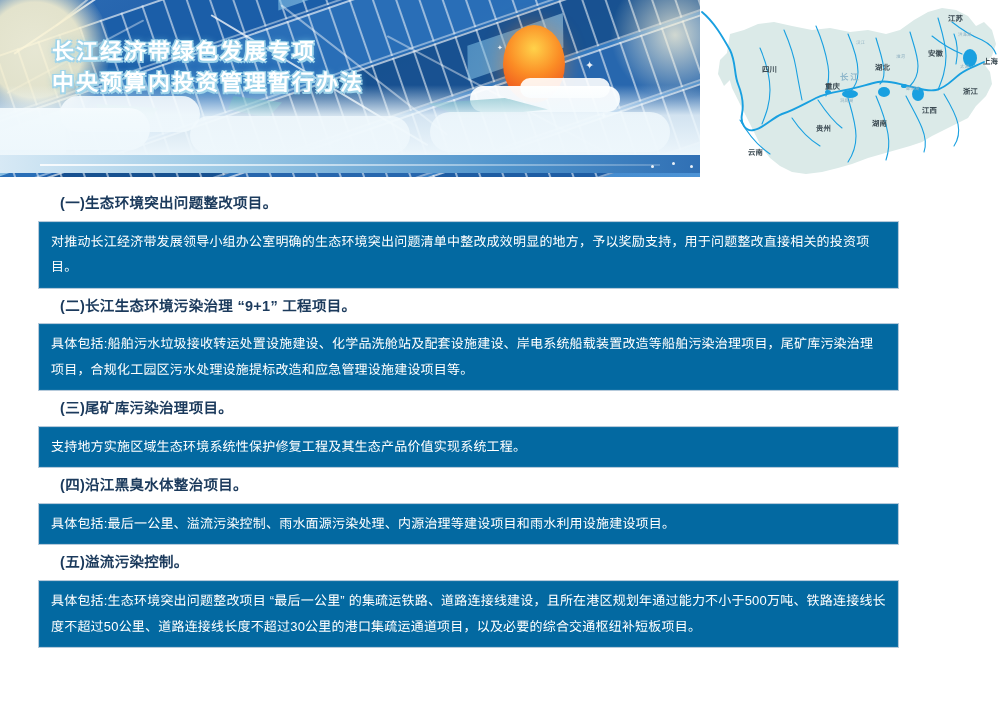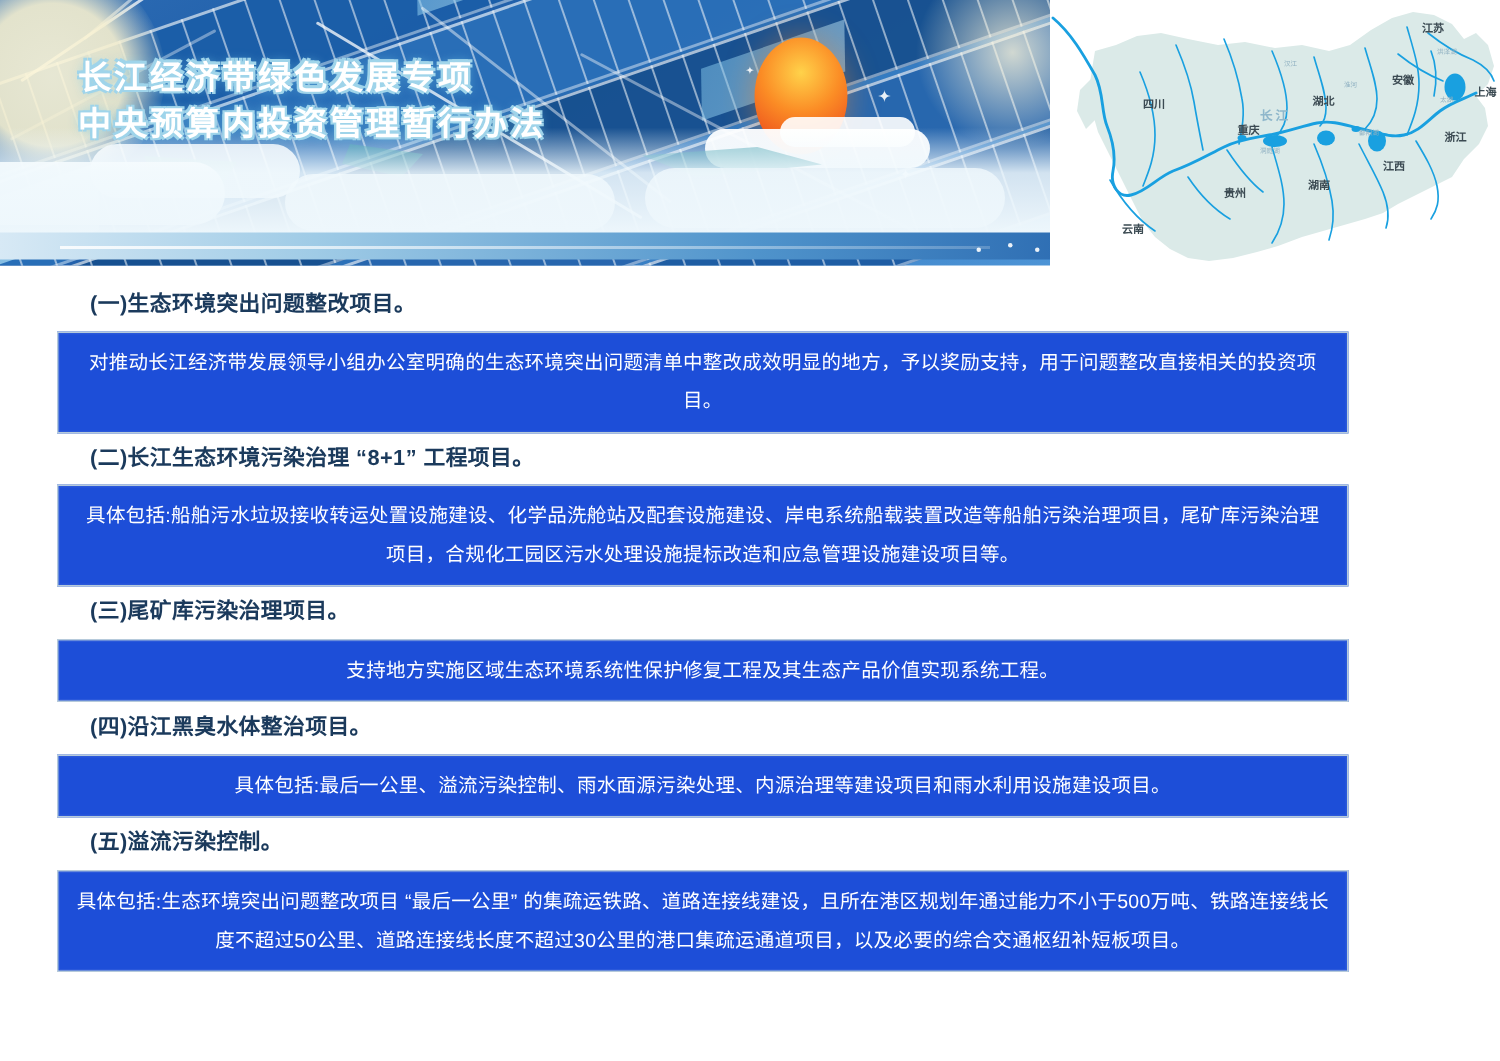--- a/index.html
+++ b/index.html
@@ -139,29 +139,28 @@
 
   
   .content{position:absolute;left:0;top:186px;width:944px;}
   .heading{
     font-size:14.5px;font-weight:bold;color:#1b3a5c;
     margin:0;padding:8px 0 8px 60px;letter-spacing:.3px;
     line-height:1.3;
   }
   .para-box{
     margin:0 45px 0 38px;
-    background:#1d4ed8;
+    background:#0369a1;
     border:1px solid #b6cadb;
     box-shadow:inset 0 0 0 1px rgba(255,255,255,.06);
     color:#ffffff;
     font-size:13px;
     line-height:1.95;
     padding:7px 12px 8px 12px;
     letter-spacing:.2px;
-    text-align:center;
   }
 </style>
 </head>
 <body>
 
 <div class="banner">
   <div class="banner-inner">
 
     <div class="panels">
       <div class="panel-band pb1"></div>
@@ -291,21 +290,21 @@
 </div>
 
 <div class="content">
 
   <div>
     <div class="heading">(一)生态环境突出问题整改项目。</div>
     <div class="para-box">对推动长江经济带发展领导小组办公室明确的生态环境突出问题清单中整改成效明显的地方，予以奖励支持，用于问题整改直接相关的投资项目。</div>
   </div>
 
   <div>
-    <div class="heading">(二)长江生态环境污染治理 “8+1” 工程项目。</div>
+    <div class="heading">(二)长江生态环境污染治理 “9+1” 工程项目。</div>
     <div class="para-box">具体包括:船舶污水垃圾接收转运处置设施建设、化学品洗舱站及配套设施建设、岸电系统船载装置改造等船舶污染治理项目，尾矿库污染治理项目，合规化工园区污水处理设施提标改造和应急管理设施建设项目等。</div>
   </div>
 
   <div>
     <div class="heading">(三)尾矿库污染治理项目。</div>
     <div class="para-box">支持地方实施区域生态环境系统性保护修复工程及其生态产品价值实现系统工程。</div>
   </div>
 
   <div>
     <div class="heading">(四)沿江黑臭水体整治项目。</div>

